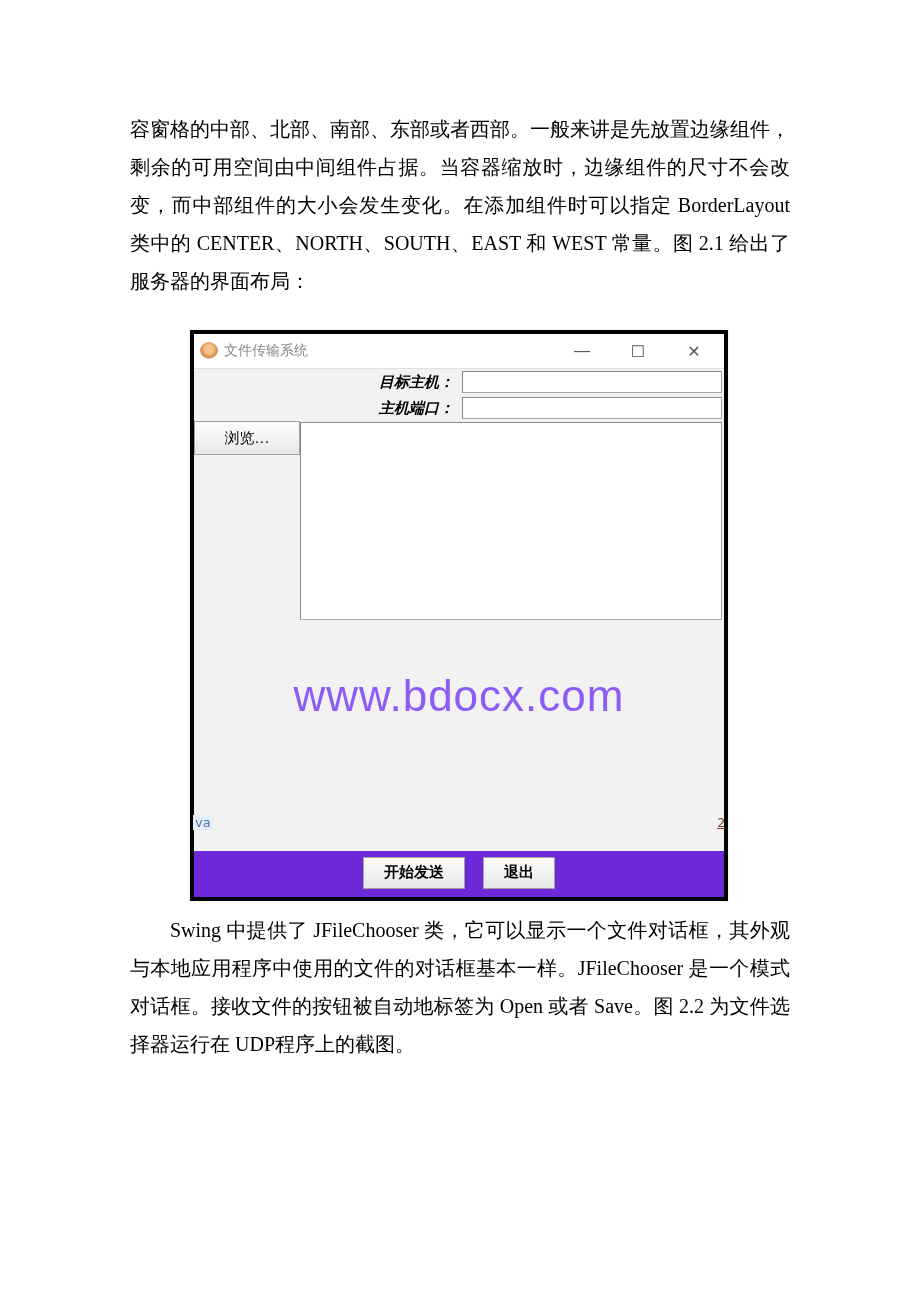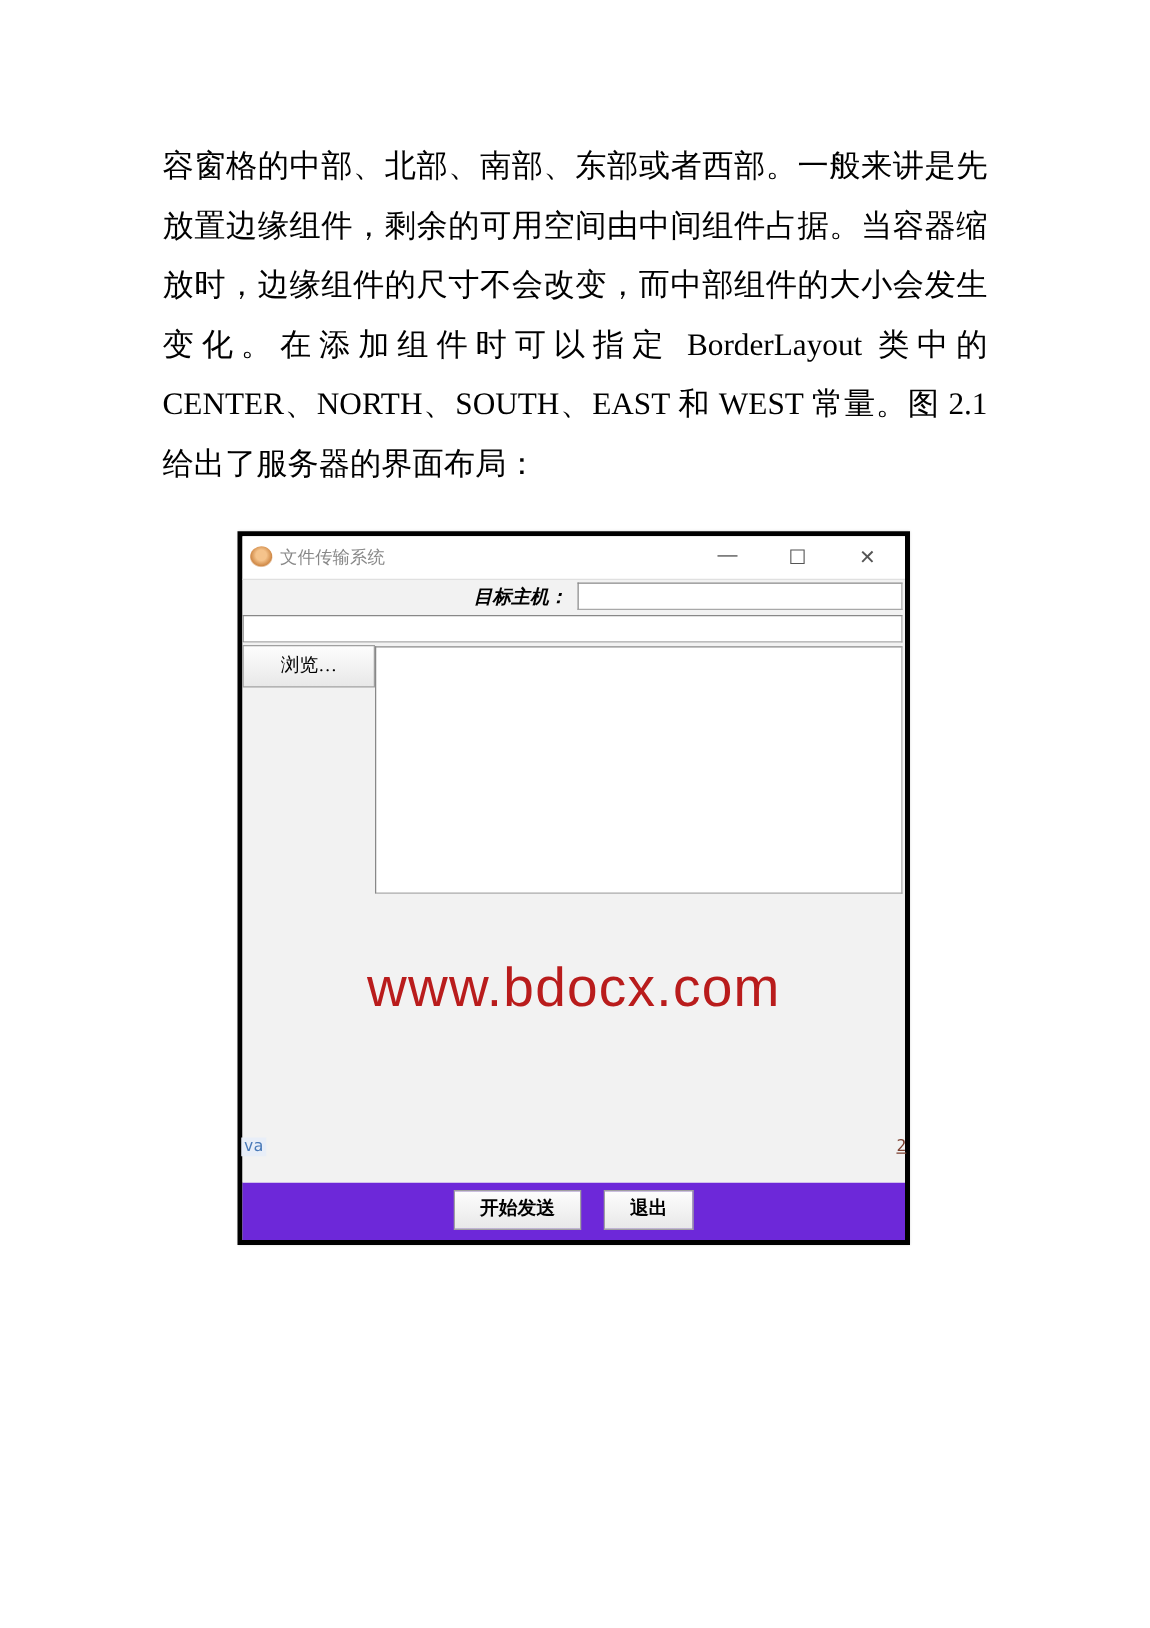--- a/index.html
+++ b/index.html
@@ -8,21 +8,21 @@
     background: #ffffff;
     font-family: "SimSun", "宋体", serif;
     width: 920px;
   }
   .page {
     padding: 110px 130px 60px 130px;
     box-sizing: border-box;
     width: 920px;
   }
   .body-text {
-    font-size: 25px;
+    font-size: 20px;
     line-height: 1.9;
     color: #000;
     text-align: justify;
     margin: 0;
   }
   .indent {
     text-indent: 2em;
   }
   .figure-container {
     margin: 30px 0 10px 60px;
@@ -133,21 +133,21 @@
     position: relative;
     background: #f2f2f2;
   }
   .watermark {
     position: absolute;
     left: 50%;
     top: 50px;
     transform: translateX(-50%);
     font-family: Arial, sans-serif;
     font-size: 44px;
-    color: #b91c1c;
+    color: #8b5cf6;
     white-space: nowrap;
     letter-spacing: 1px;
   }
   .code-fragments {
     position: absolute;
     bottom: 36px;
     width: 100%;
     font-family: monospace;
     font-size: 13px;
   }
@@ -210,20 +210,21 @@
           <span class="win-btn">✕</span>
         </div>
       </div>
 
       <div class="form-area">
         <div class="form-row">
           <div class="form-label">目标主机：</div>
           <div class="form-input"></div>
         </div>
         <div class="form-row">
+          <div class="form-label">主机端口：</div>
           <div class="form-input"></div>
         </div>
       </div>
 
       <div class="middle-area">
         <div class="browse-col">
           <span class="browse-btn">浏览…</span>
         </div>
         <div class="textarea-box"></div>
       </div>
@@ -239,14 +240,15 @@
       <div class="bottom-bar">
         <span class="action-btn">开始发送</span>
         <span class="action-btn">退出</span>
       </div>
 
     </div>
   </div>
 
 
 
+  <p class="body-text indent">Swing 中提供了 JFileChooser 类，它可以显示一个文件对话框，其外观与本地应用程序中使用的文件的对话框基本一样。JFileChooser 是一个模式对话框。接收文件的按钮被自动地标签为 Open 或者 Save。图 2.2 为文件选择器运行在 UDP程序上的截图。</p>
 
 </div>
 
 </body></html>

